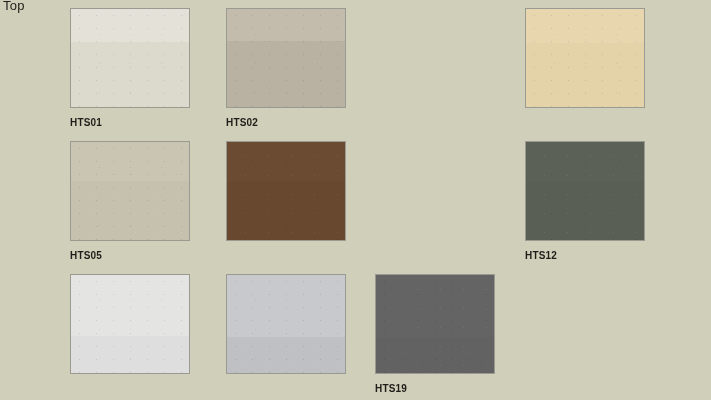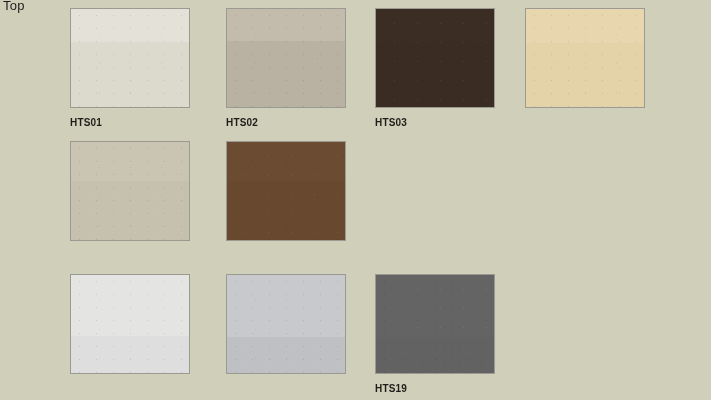--- a/index.html
+++ b/index.html
@@ -123,54 +123,55 @@
       </div>
 
       <div class="swatch-cell col1">
         <div class="swatch-chip" style="background: rgb(195, 188, 173); border-color: rgb(154, 154, 146);">
           <div class="swatch-band" style="background: rgb(185, 178, 163); top: 33%; height: 67%;"></div>
           <div class="swatch-noise"></div>
         </div>
         <div class="swatch-label" style="color: rgb(30, 30, 26);">HTS02</div>
       </div>
 
-      <div class="swatch-cell col2">
-        <div class="swatch-chip" style="background: rgb(59, 45, 35); border-color: rgb(154, 154, 146);">
-          <div class="swatch-band" style="background: rgb(58, 44, 34); top: 34%; height: 66%;"></div>
-          <div class="swatch-noise"></div>
-        </div>
-        <div class="swatch-label" style="color: rgb(30, 30, 26);">HTS03</div>
-      </div>
 
       <div class="swatch-cell col3">
         <div class="swatch-chip" style="background: rgb(232, 215, 174); border-color: rgb(154, 154, 146);">
           <div class="swatch-band" style="background: rgb(228, 210, 168); top: 35%; height: 65%;"></div>
           <div class="swatch-noise"></div>
         </div>
       </div>
 
     </div>
 
     <div class="swatch-row">
 
       <div class="swatch-cell col0">
         <div class="swatch-chip" style="background: rgb(202, 196, 179); border-color: rgb(154, 154, 146);">
           <div class="swatch-band" style="background: rgb(198, 192, 174); top: 40%; height: 60%;"></div>
           <div class="swatch-noise"></div>
         </div>
+        <div class="swatch-label" style="color: rgb(30, 30, 26);">HTS05</div>
       </div>
 
       <div class="swatch-cell col1">
         <div class="swatch-chip" style="background: rgb(107, 76, 51); border-color: rgb(154, 154, 146);">
           <div class="swatch-band" style="background: rgb(104, 73, 47); top: 40%; height: 60%;"></div>
           <div class="swatch-noise"></div>
         </div>
       </div>
 
 
+      <div class="swatch-cell col3">
+        <div class="swatch-chip" style="background: rgb(92, 97, 88); border-color: rgb(154, 154, 146);">
+          <div class="swatch-band" style="background: rgb(90, 95, 86); top: 40%; height: 60%;"></div>
+          <div class="swatch-noise"></div>
+        </div>
+        <div class="swatch-label" style="color: rgb(30, 30, 26);">HTS12</div>
+      </div>
 
     </div>
 
     <div class="swatch-row">
 
       <div class="swatch-cell col0">
         <div class="swatch-chip" style="background: rgb(228, 228, 226); border-color: rgb(154, 154, 146);">
           <div class="swatch-band" style="background: rgb(222, 222, 222); top: 62%; height: 38%;"></div>
           <div class="swatch-noise"></div>
         </div>

